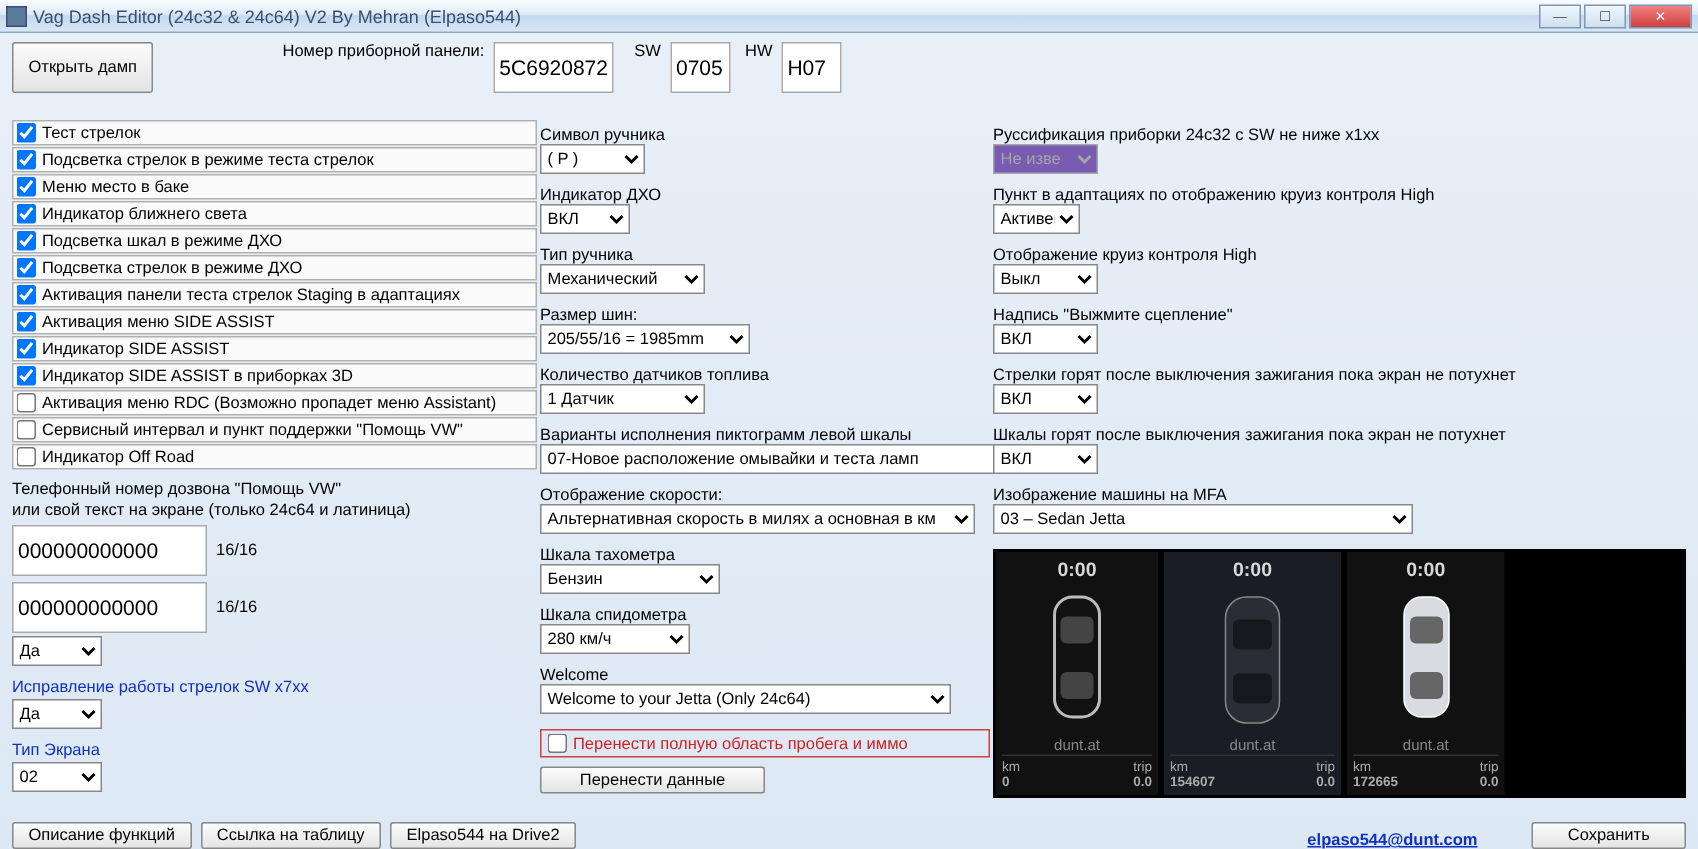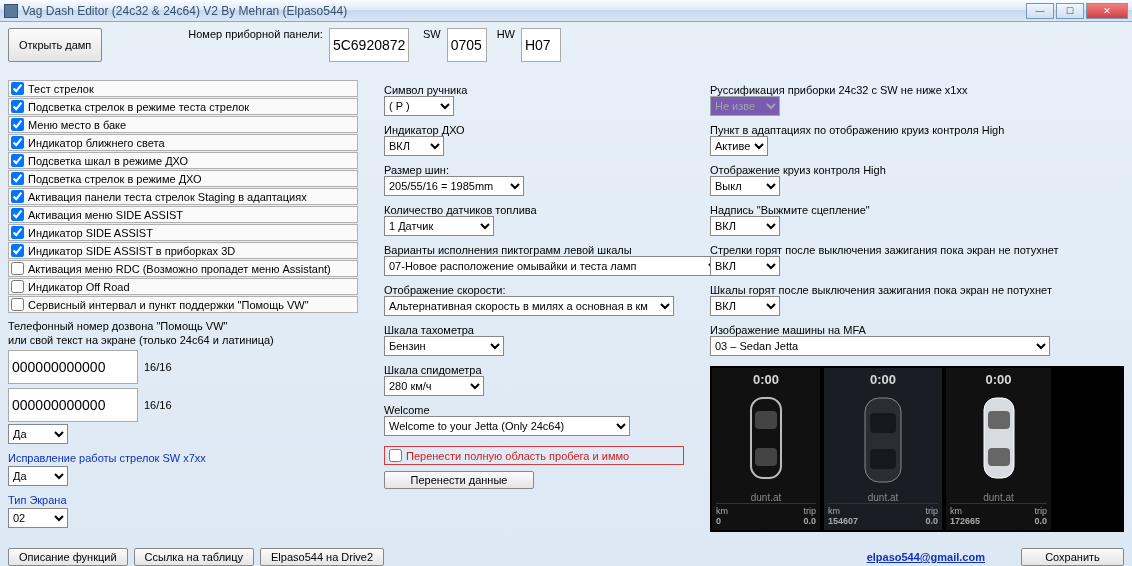--- a/index.html
+++ b/index.html
@@ -57,21 +57,21 @@
   font-size: 14px;
   height: 34px;
   background: #fff;
 }
 select {
   border: 1px solid #888;
   font-size: 11px;
   height: 20px;
   background: #fff;
 }
-.cols { display: flex; gap: 26px; flex: 1; }
+.cols { display: flex; gap: 2px; flex: 1; }
 .col { display: flex; flex-direction: column; gap: 2px; }
 .col1 { width: 350px; }
 .col2 { width: 300px; }
 .col3 { flex: 1; justify-content: flex-end; }
 .chk-row {
   display: flex;
   align-items: center;
   gap: 4px;
   padding: 0 2px;
   height: 17px;
@@ -82,21 +82,21 @@
 .chk-row input[type="checkbox"] { width: 13px; height: 13px; }
 .chk-row span { white-space: nowrap; }
 .lbl { color: #000; margin-top: 4px; }
 .lbl-blue { color: #1030c0; margin-top: 6px; }
 .field-group { margin-bottom: 2px; }
 .sub-row { display: flex; align-items: center; gap: 6px; margin-top: 2px; }
 .red-chk { border: 1px solid #d04040; display: flex; align-items: center; gap: 4px; padding: 2px 4px; margin-top: 6px; }
 .red-chk span { color: #d02020; }
 .footer {
   display: flex;
-  align-items: center;
+  align-items: flex-end;
   gap: 6px;
   padding-top: 4px;
 }
 .footer .spacer { flex: 1; }
 .link-email { color: #1030c0; text-decoration: underline; font-weight: bold; }
 .previews {
   display: flex;
   gap: 4px;
   margin-top: 6px;
   background: #000;
@@ -187,25 +187,25 @@
           <label class="chk-row">
             <input type="checkbox" checked="" style="">
             <span>Индикатор SIDE ASSIST в приборках 3D</span>
           </label>
           <label class="chk-row">
             <input type="checkbox" style="">
             <span>Активация меню RDC (Возможно пропадет меню Assistant)</span>
           </label>
           <label class="chk-row">
             <input type="checkbox" style="">
+            <span>Сервисный интервал и пункт поддержки "Помощь VW"</span>
+          </label>
+          <label class="chk-row">
+            <input type="checkbox" style="">
             <span>Индикатор Off Road</span>
-          </label>
-          <label class="chk-row">
-            <input type="checkbox" style="">
-            <span>Сервисный интервал и пункт поддержки "Помощь VW"</span>
           </label>
         </div>
 
       <div class="lbl">Телефонный номер дозвона "Помощь VW"</div>
       <div>или свой текст на экране (только 24c64 и латиница)</div>
       <div class="sub-row">
         <input type="text" style="width: 130px;" value="000000000000">
         <span>16/16</span>
       </div>
       <div class="sub-row">
@@ -220,34 +220,36 @@
 
       <div class="lbl-blue">Тип Экрана</div>
       <select style="width:60px"><option>02</option></select>
     </div>
 
     <div class="col col2">
       <div class="field-group"><div class="lbl">Символ ручника</div>
         <select style="width:70px"><option>( P )</option></select></div>
       <div class="field-group"><div class="lbl">Индикатор ДХО</div>
         <select style="width:60px"><option>ВКЛ</option></select></div>
+      <div class="field-group"><div class="lbl">Тип ручника</div>
+        <select style="width:110px"><option>Механический</option></select></div>
       <div class="field-group"><div class="lbl">Размер шин:</div>
         <select style="width:140px"><option>205/55/16 = 1985mm</option></select></div>
       <div class="field-group"><div class="lbl">Количество датчиков топлива</div>
         <select style="width:110px"><option>1 Датчик</option></select></div>
       <div class="field-group"><div class="lbl">Варианты исполнения пиктограмм левой шкалы</div>
         <select style="width:338px"><option>07-Новое расположение омывайки и теста ламп</option></select></div>
       <div class="field-group"><div class="lbl">Отображение скорости:</div>
         <select style="width:290px"><option>Альтернативная скорость в милях а основная в км</option></select></div>
       <div class="field-group"><div class="lbl">Шкала тахометра</div>
         <select style="width:120px"><option>Бензин</option></select></div>
       <div class="field-group"><div class="lbl">Шкала спидометра</div>
         <select style="width:100px"><option>280 км/ч</option></select></div>
       <div class="field-group"><div class="lbl">Welcome</div>
-        <select style="width:246px"><option>Welcome to your Jetta (Only 24c64)</option></select></div>
+        <select style="width:274px"><option>Welcome to your Jetta (Only 24c64)</option></select></div>
 
       <div class="red-chk">
         <input type="checkbox" style="">
         <span>Перенести полную область пробега и иммо</span>
       </div>
       <button class="btn" style="margin-top:4px;width:150px">Перенести данные</button>
     </div>
 
     <div class="col col3">
       <div class="field-group"><div class="lbl">Руссификация приборки 24c32 с SW не ниже x1xx</div>
@@ -256,21 +258,21 @@
         <select style="width:58px"><option>Активен</option></select></div>
       <div class="field-group"><div class="lbl">Отображение круиз контроля High</div>
         <select style="width:70px"><option>Выкл</option></select></div>
       <div class="field-group"><div class="lbl">Надпись "Выжмите сцепление"</div>
         <select style="width:70px"><option>ВКЛ</option></select></div>
       <div class="field-group"><div class="lbl">Стрелки горят после выключения зажигания пока экран не потухнет</div>
         <select style="width:70px"><option>ВКЛ</option></select></div>
       <div class="field-group"><div class="lbl">Шкалы горят после выключения зажигания пока экран не потухнет</div>
         <select style="width:70px"><option>ВКЛ</option></select></div>
       <div class="field-group"><div class="lbl">Изображение машины на MFA</div>
-        <select style="width:340px"><option>03 – Sedan Jetta</option></select></div>
+        <select style="width:280px"><option>03 – Sedan Jetta</option></select></div>
 
       <div class="previews">
         <div class="preview p1">
           <div class="time">0:00</div>
           <svg class="car-svg" width="50" height="90" viewBox="0 0 50 90">
               <rect x="10" y="5" width="30" height="80" rx="12" fill="none" stroke="#bbb" stroke-width="2"></rect>
               <rect x="14" y="18" width="22" height="18" rx="4" fill="#444"></rect>
               <rect x="14" y="55" width="22" height="18" rx="4" fill="#444"></rect>
             </svg>
           <div class="brand">dunt.at</div>
@@ -307,16 +309,16 @@
         </div>
       </div>
     </div>
   </div>
 
   <div class="footer">
     <button class="btn">Описание функций</button>
     <button class="btn">Ссылка на таблицу</button>
     <button class="btn">Elpaso544 на Drive2</button>
     <div class="spacer"></div>
-    <a class="link-email">elpaso544@gmail.com</a>
+    <a class="link-email">elpaso544@dunt.com</a>
     <button class="btn" style="margin-left:30px;width:103px">Сохранить</button>
   </div>
 </div>
 
 </body></html>

